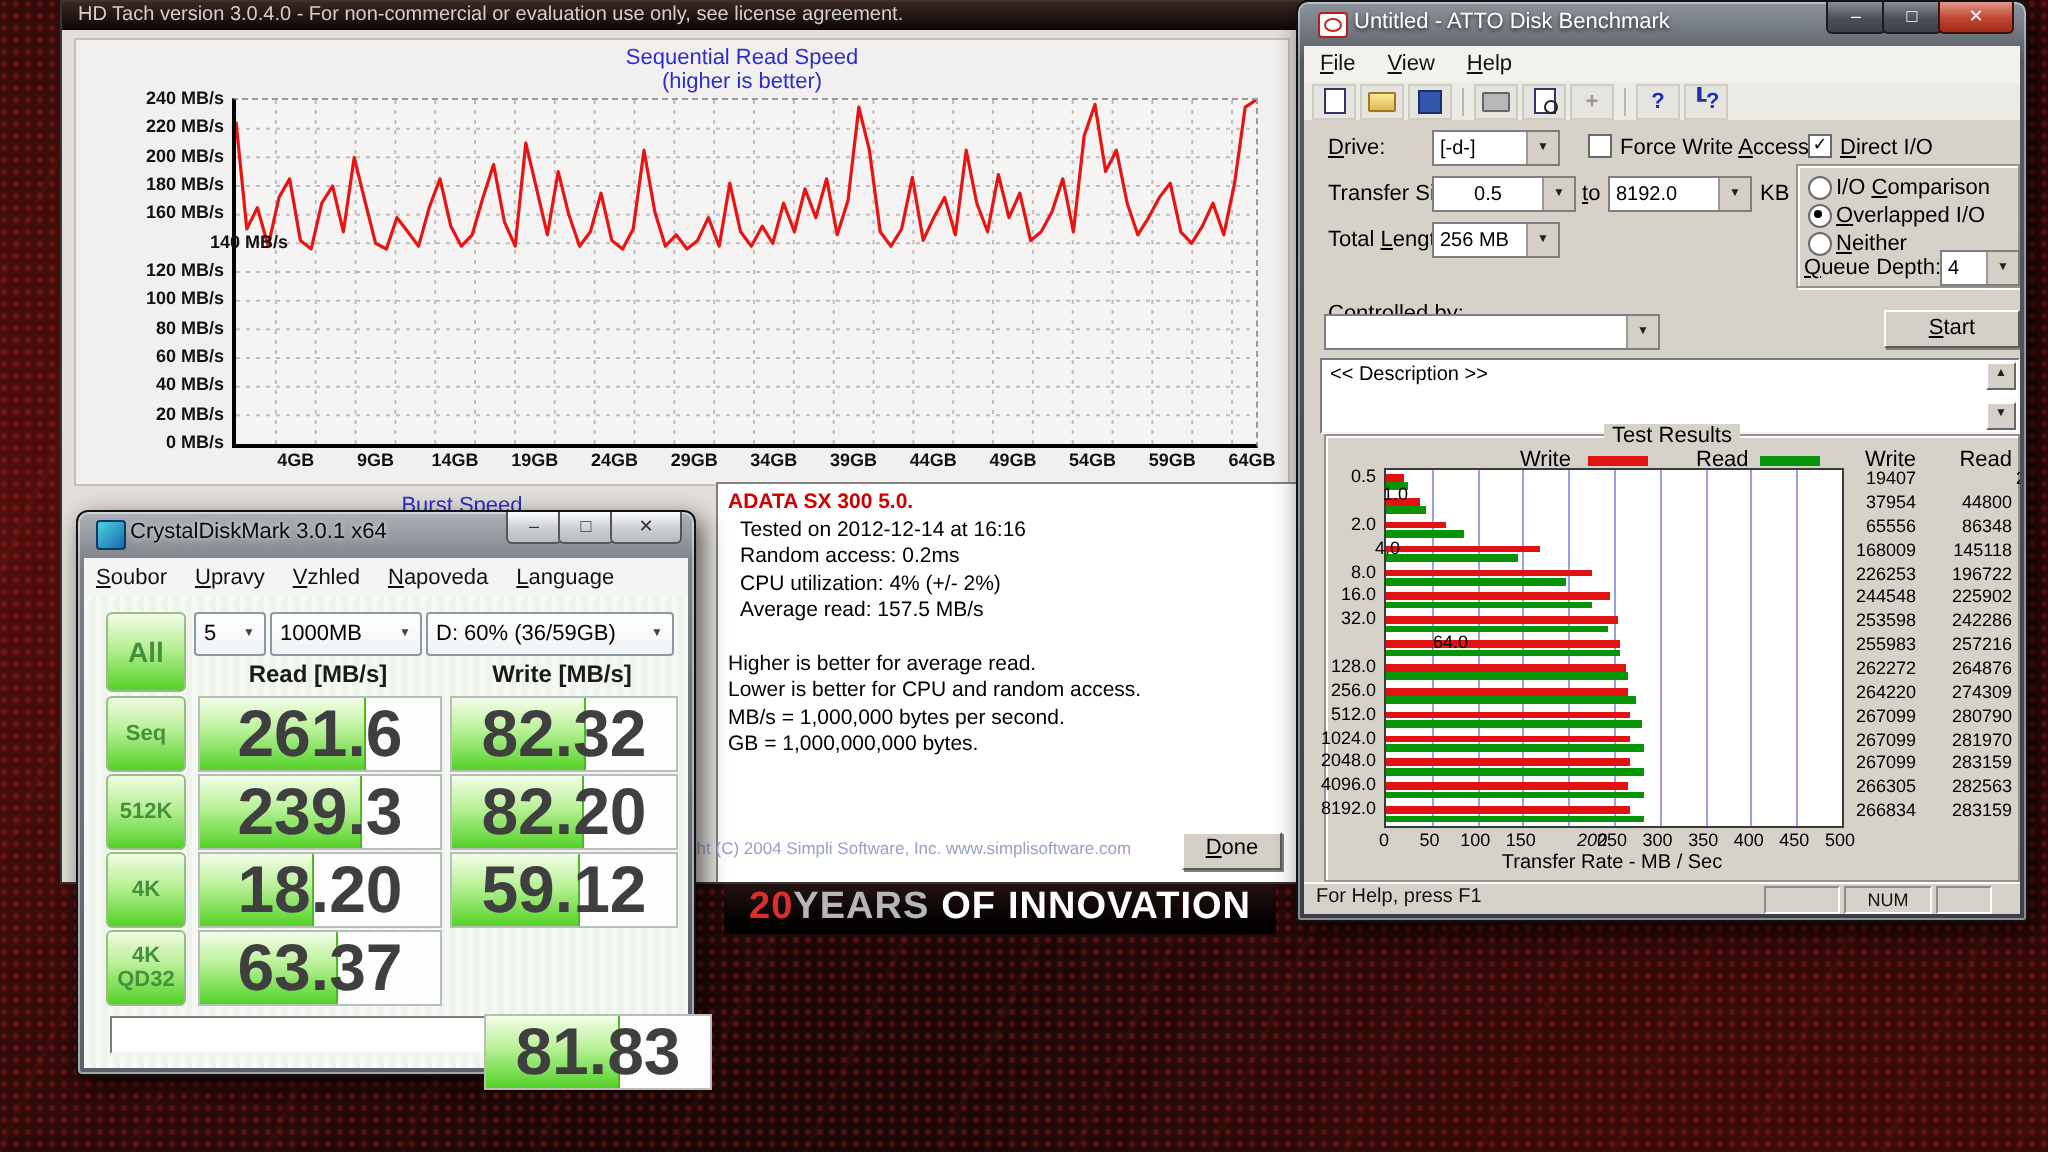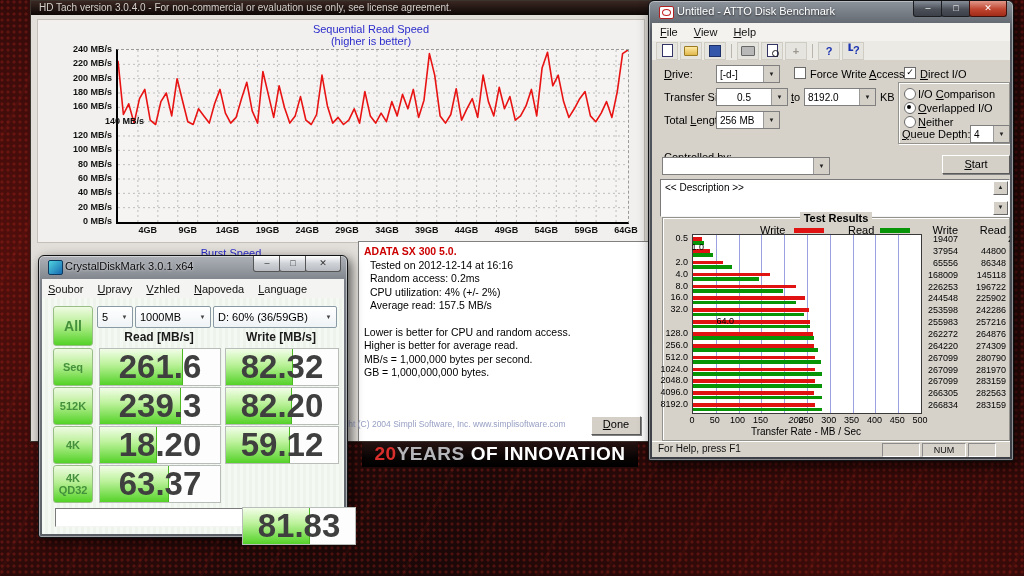--- a/index.html
+++ b/index.html
@@ -110,21 +110,21 @@
   .glyph-q{color:#1a32b0;font-weight:bold;font-size:11px;}
   #atto-client{position:absolute;left:3px;top:59px;right:3px;bottom:18px;background:#d6d2ca;overflow:hidden;}
   .chk{position:absolute;width:10px;height:10px;background:#fff;border:1px solid #6a6a6a;font-size:9px;line-height:9px;text-align:center;color:#000;}
   .rad{position:absolute;width:10px;height:10px;background:#fff;border:1px solid #6a6a6a;border-radius:50%;}
   .rad.sel:after{content:"";position:absolute;left:2px;top:2px;width:4px;height:4px;border-radius:50%;background:#000;}
   .groupbox{position:absolute;border:1px solid #94928c;box-shadow:1px 1px 0 #fff inset, 1px 1px 0 #fff;}
   #atto-desc{position:absolute;left:8px;top:119px;width:348px;height:36px;}
   .sb{position:absolute;right:1px;width:13px;height:12px;background:#d4d0c8;border:1px solid;border-color:#fff #666 #666 #fff;
       font-size:6px;text-align:center;line-height:11px;color:#222;}
   #atto-results{left:10px;top:157px;width:346px;height:222px;}
-  #atto-results-label{position:absolute;left:0;right:0;top:-6px;text-align:center;font-size:11px;font-weight:bold;}
+  #atto-results-label{position:absolute;left:0;right:0;top:-6px;text-align:center;font-size:11px;}
   #atto-results-label span{background:#d6d2ca;padding:0 4px;}
   .legend-swatch{position:absolute;height:5px;width:30px;}
   #atto-plot{position:absolute;left:40px;top:174px;width:228px;height:178px;background:#fff;border:1px solid #3a3a3a;overflow:hidden;}
   .atto-grid{position:absolute;top:0;width:1px;height:178px;background:#9aa0e0;}
   .atto-bar{position:absolute;left:0;height:3.8px;}
   .atto-bar.wbar{background:#e01212;}
   .atto-bar.rbar{background:#079407;}
   .atto-sizelabel{position:absolute;left:0;width:36px;text-align:right;font-size:9px;color:#000;}
   .atto-num{position:absolute;width:50px;text-align:right;font-size:9px;color:#000;}
   .atto-xtick{position:absolute;width:26px;text-align:center;font-size:9px;color:#000;}
@@ -191,22 +191,22 @@
       </svg>
   </div>
   <div id="hdt-burst">Burst Speed</div>
   <div id="hdt-info">
     <div class="dev">ADATA SX 300 5.0.</div>
     <div class="ind">Tested on 2012-12-14 at 16:16</div>
     <div class="ind">Random access: 0.2ms</div>
     <div class="ind">CPU utilization: 4% (+/- 2%)</div>
     <div class="ind">Average read: 157.5 MB/s</div>
     <div style="height:13px;"></div>
+    <div>Higher is better for average read.</div>
     <div>Lower is better for CPU and random access.</div>
-    <div>Higher is better for average read.</div>
     <div>MB/s = 1,000,000 bytes per second.</div>
     <div>GB = 1,000,000,000 bytes.</div>
   </div>
   <div id="hdt-copy">Copyright (C) 2004 Simpli Software, Inc.  www.simplisoftware.com</div>
   <div id="hdt-done" class="raised"><u>D</u>one</div>
 <div class="hdt-ylabel" style="top: 43px;">240 MB/s</div>
     <div class="hdt-ylabel" style="top: 57.333px;">220 MB/s</div>
     <div class="hdt-ylabel" style="top: 71.666px;">200 MB/s</div>
     <div class="hdt-ylabel" style="top: 85.999px;">180 MB/s</div>
     <div class="hdt-ylabel" style="top: 100.332px;">160 MB/s</div>
@@ -450,21 +450,21 @@
     <div class="lbl abs" style="left:40px;top:366px;width:228px;text-align:center;font-size:10px;">Transfer Rate - MB / Sec</div>
   <div class="atto-sizelabel" style="top: 173px;">0.5</div>
       <div class="atto-num" style="left: 256px; top: 174px;">19407</div>
       <div class="atto-num" style="left: 304px; top: 174px; padding-left: 27px;">24064</div>
       <div class="atto-sizelabel" style="top: 182px; padding-left: 16px;">1.0</div>
       <div class="atto-num" style="left: 256px; top: 185.9px;">37954</div>
       <div class="atto-num" style="left: 304px; top: 185.9px;">44800</div>
       <div class="atto-sizelabel" style="top: 196.7px;">2.0</div>
       <div class="atto-num" style="left: 256px; top: 197.7px;">65556</div>
       <div class="atto-num" style="left: 304px; top: 197.7px;">86348</div>
-      <div class="atto-sizelabel" style="top: 208.6px;">4.0</div>
+      <div class="atto-sizelabel" style="top: 208.6px; margin-left: 12px;">4.0</div>
       <div class="atto-num" style="left: 256px; top: 209.6px;">168009</div>
       <div class="atto-num" style="left: 304px; top: 209.6px;">145118</div>
       <div class="atto-sizelabel" style="top: 220.5px;">8.0</div>
       <div class="atto-num" style="left: 256px; top: 221.5px;">226253</div>
       <div class="atto-num" style="left: 304px; top: 221.5px;">196722</div>
       <div class="atto-sizelabel" style="top: 232.3px;">16.0</div>
       <div class="atto-num" style="left: 256px; top: 233.3px;">244548</div>
       <div class="atto-num" style="left: 304px; top: 233.3px;">225902</div>
       <div class="atto-sizelabel" style="top: 244.2px;">32.0</div>
       <div class="atto-num" style="left: 256px; top: 245.2px;">253598</div>

